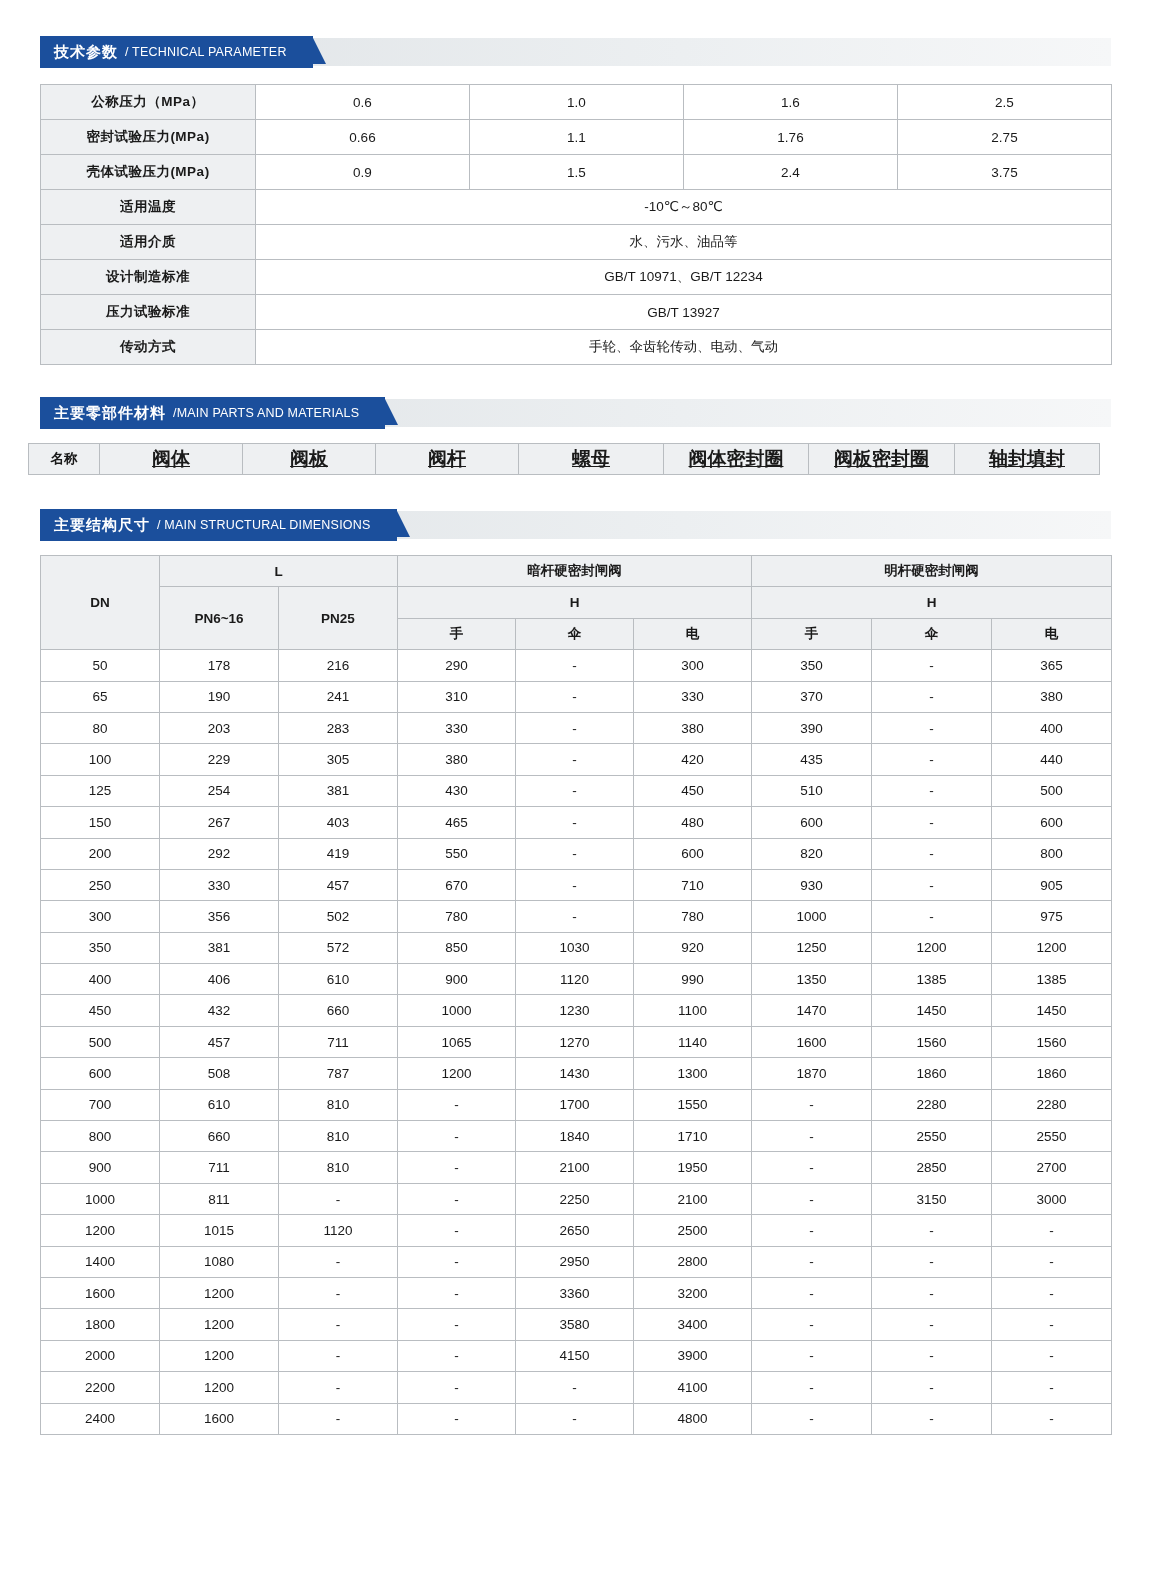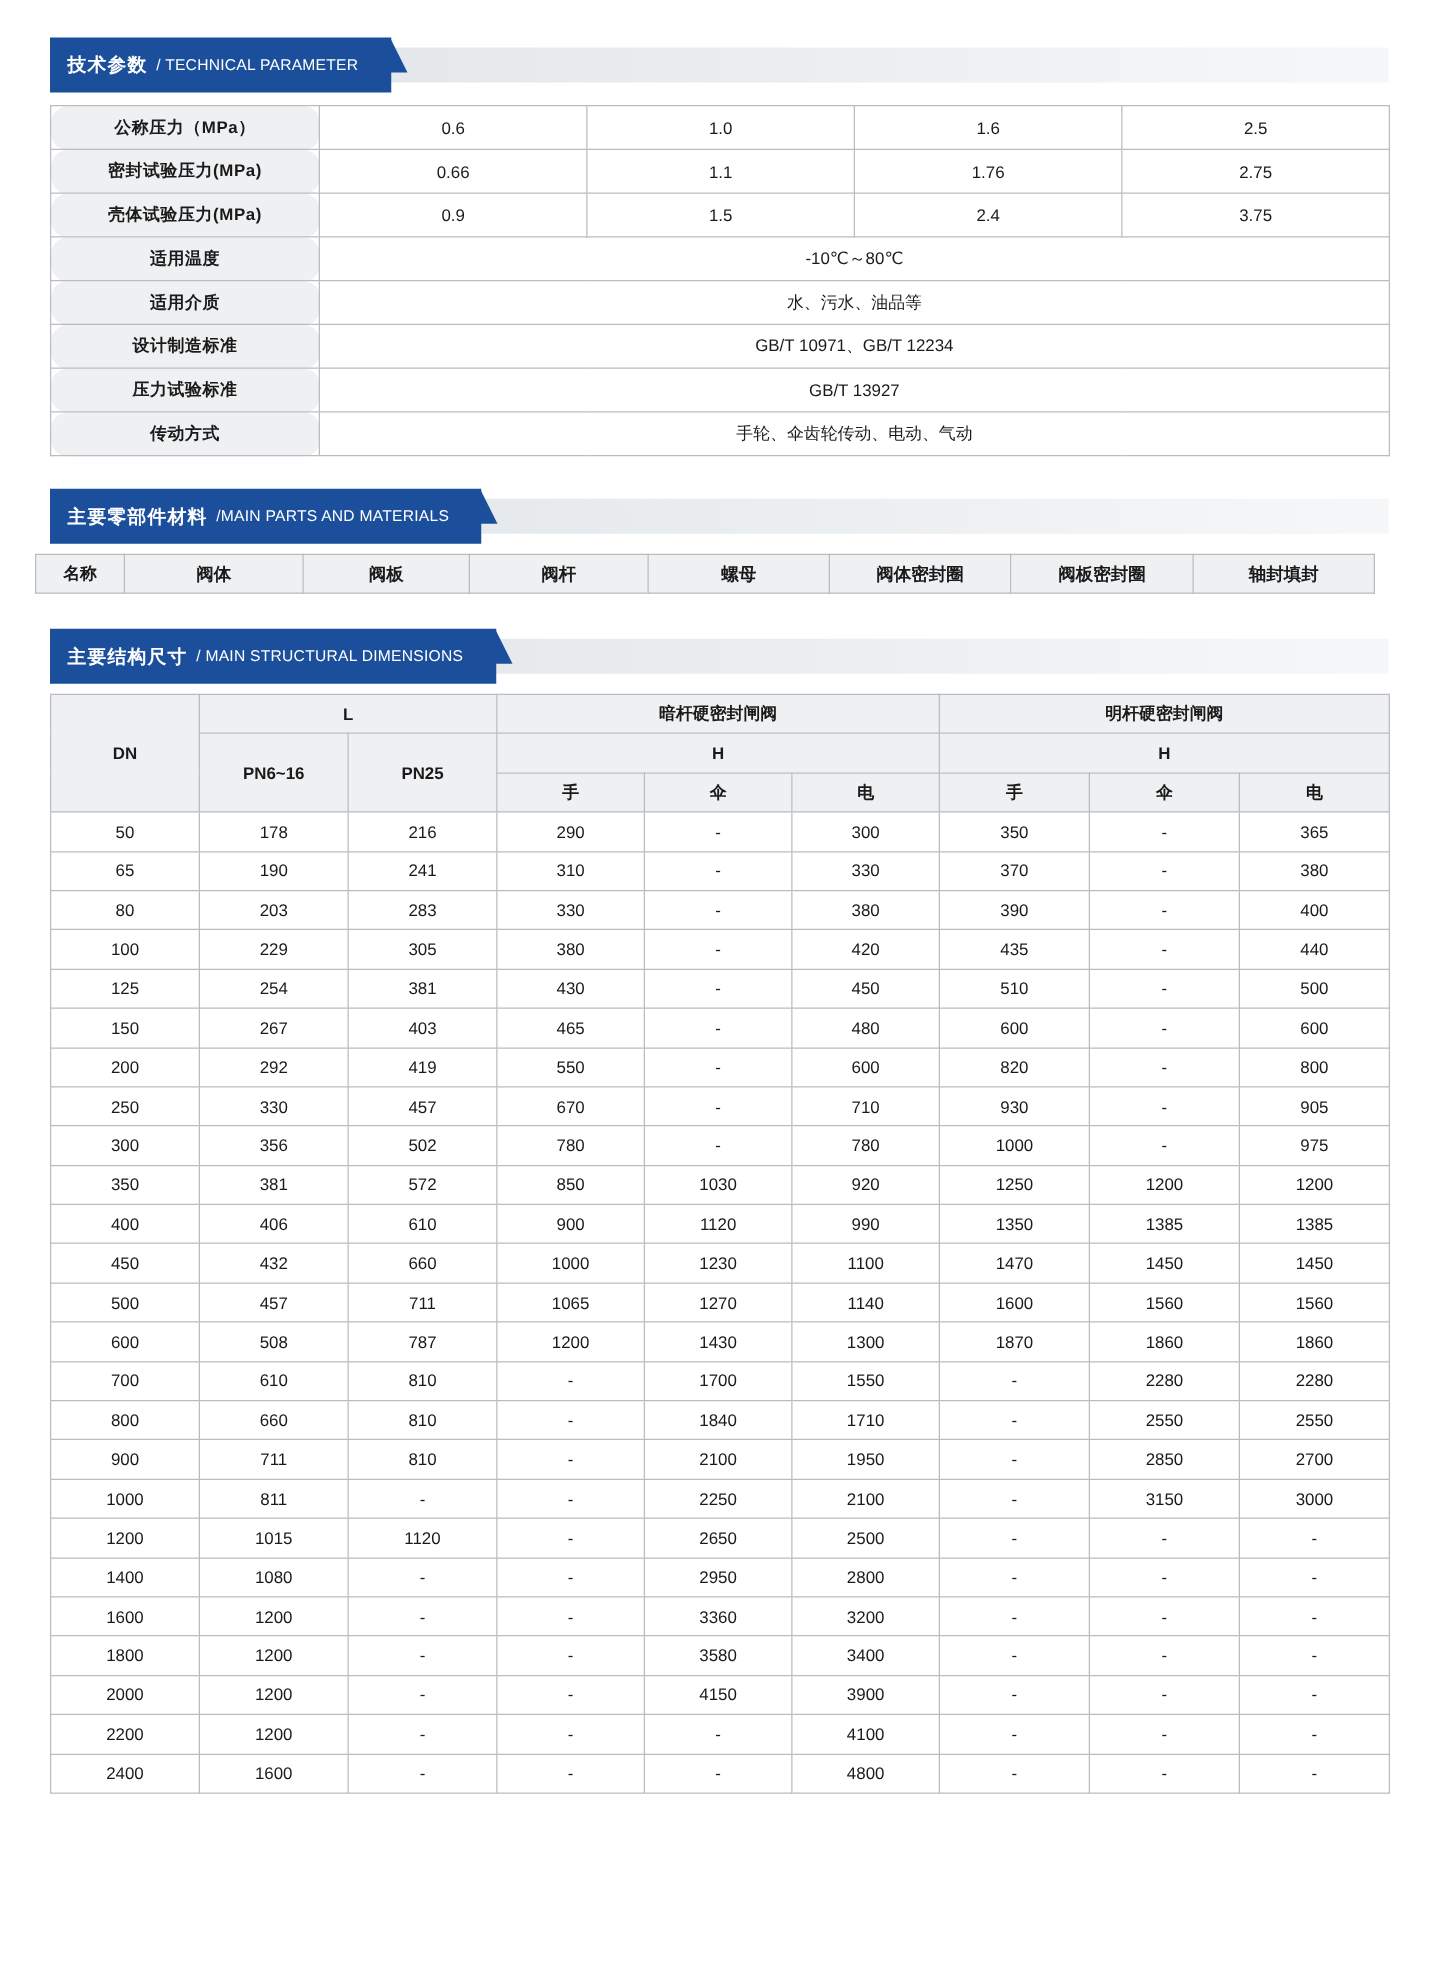--- a/index.html
+++ b/index.html
@@ -26,21 +26,21 @@
     position: relative;
     margin: 0 40px 0 40px;
     height: 28px;
     display: flex;
     align-items: center;
     background: linear-gradient(to right, #dfe3e6 0%, #eceff1 60%, #f6f7f8 100%);
   }
   .section-head .tag {
     position: relative;
     background: #1b4f9c;
-    height: 44px;
+    height: 32px;
     display: flex;
     align-items: center;
     padding: 0 26px 0 14px;
     color: #ffffff;
     white-space: nowrap;
   }
   .section-head .tag:after {
     content: "";
     position: absolute;
     right: -13px;
@@ -79,31 +79,31 @@
 
   
   .tech-wrap { margin: 18px 40px 0 40px; }
   table.tech { width: 1071px; }
   table.tech td { height: 34px; }
   table.tech td.label {
     background: #eef0f2;
     font-weight: bold;
     font-size: 13.5px;
     letter-spacing: 0.5px;
-    border-radius: 13px;
   }
 
   
   .mat-wrap { margin: 16px 40px 0 28px; }
   table.mat { width: 1071px; }
   table.mat td { height: 30px; font-size: 13px; line-height: 1.35; }
   table.mat td.hdr {
     background: #eef0f2;
     font-weight: bold;
-    font-size: 14px;
+    font-size: 19px;
+    text-decoration: underline;
   }
   table.mat td.rowlabel {
     background: #eef0f2;
     font-weight: bold;
     font-size: 13.5px;
   }
   table.mat td.multi { height: 52px; padding: 2px 3px; }
 
   
   .dim-wrap { margin: 16px 40px 22px 40px; }

